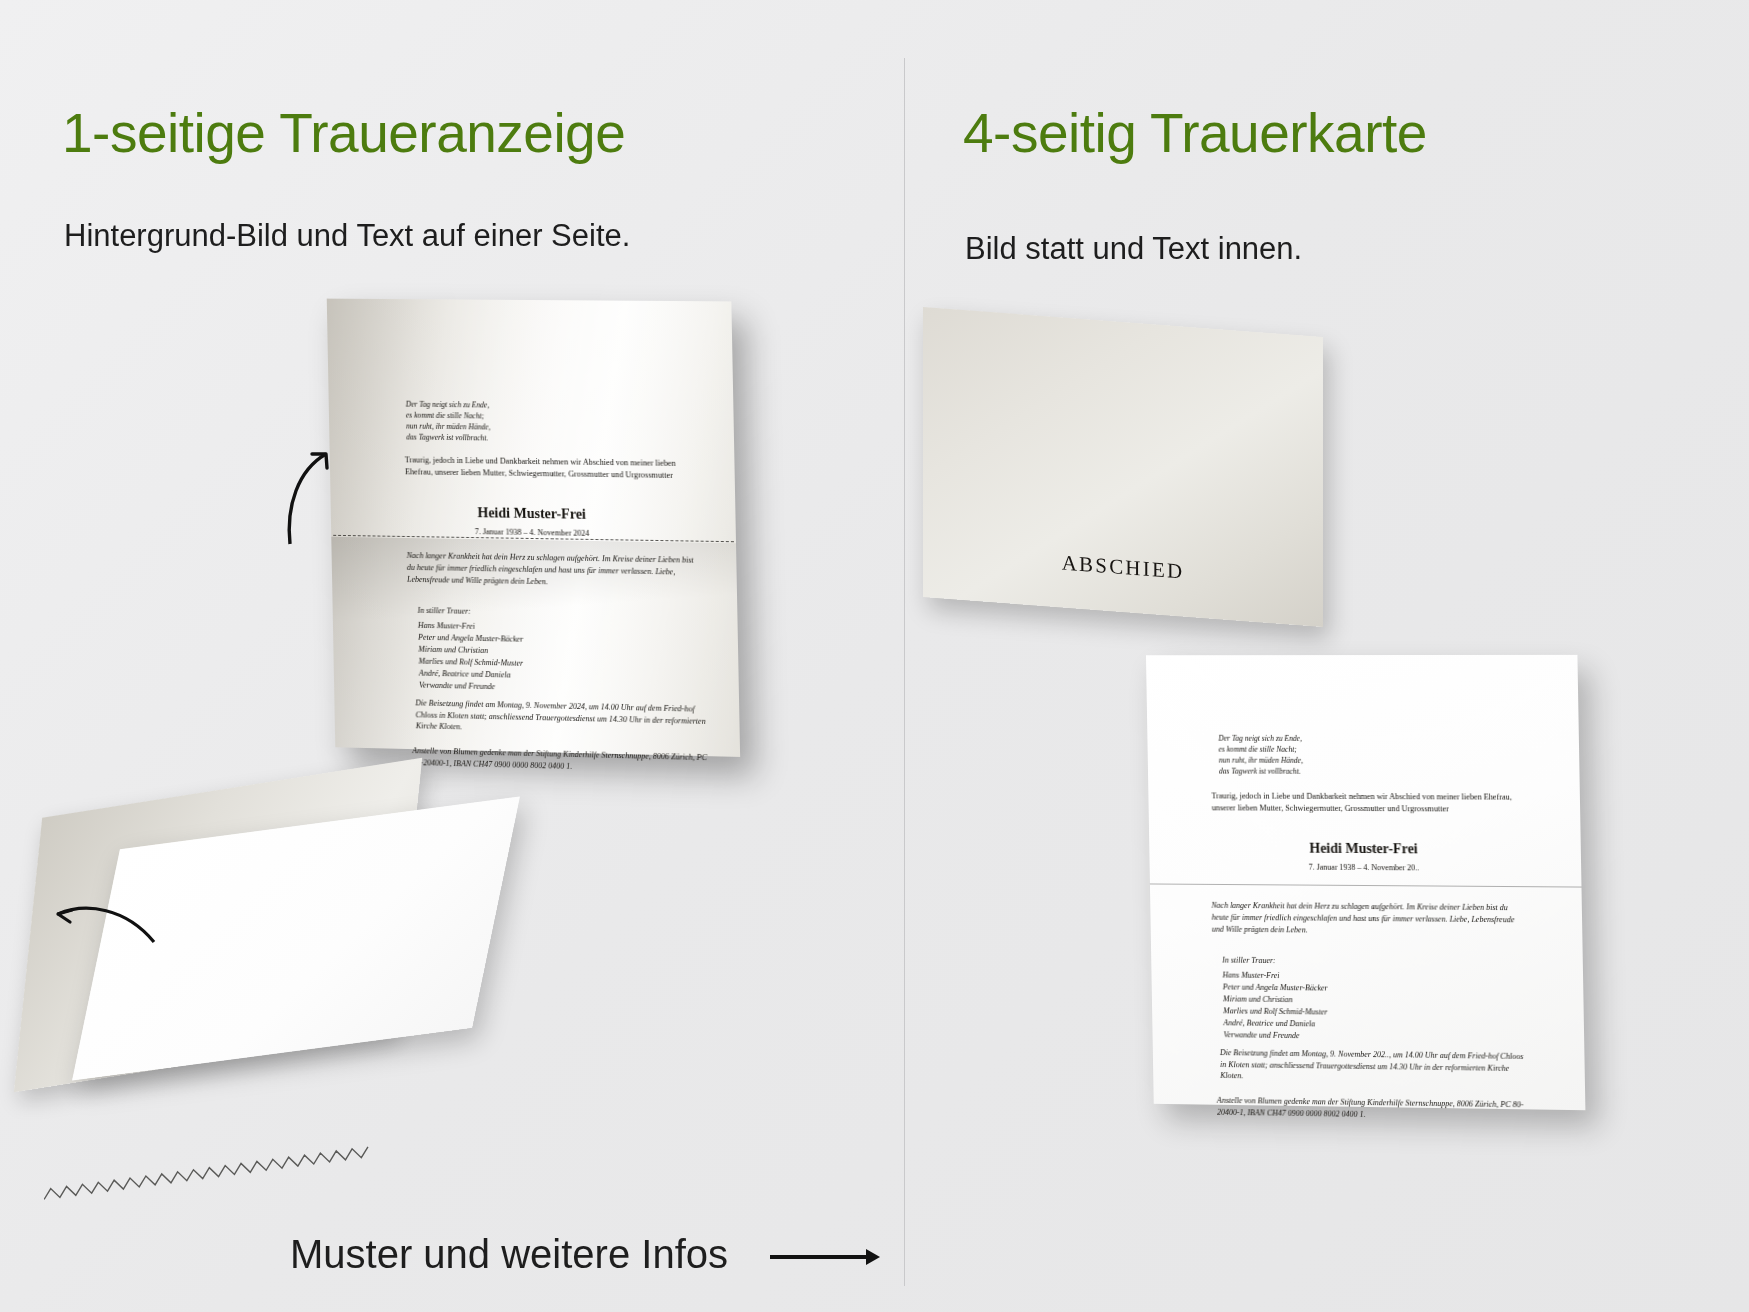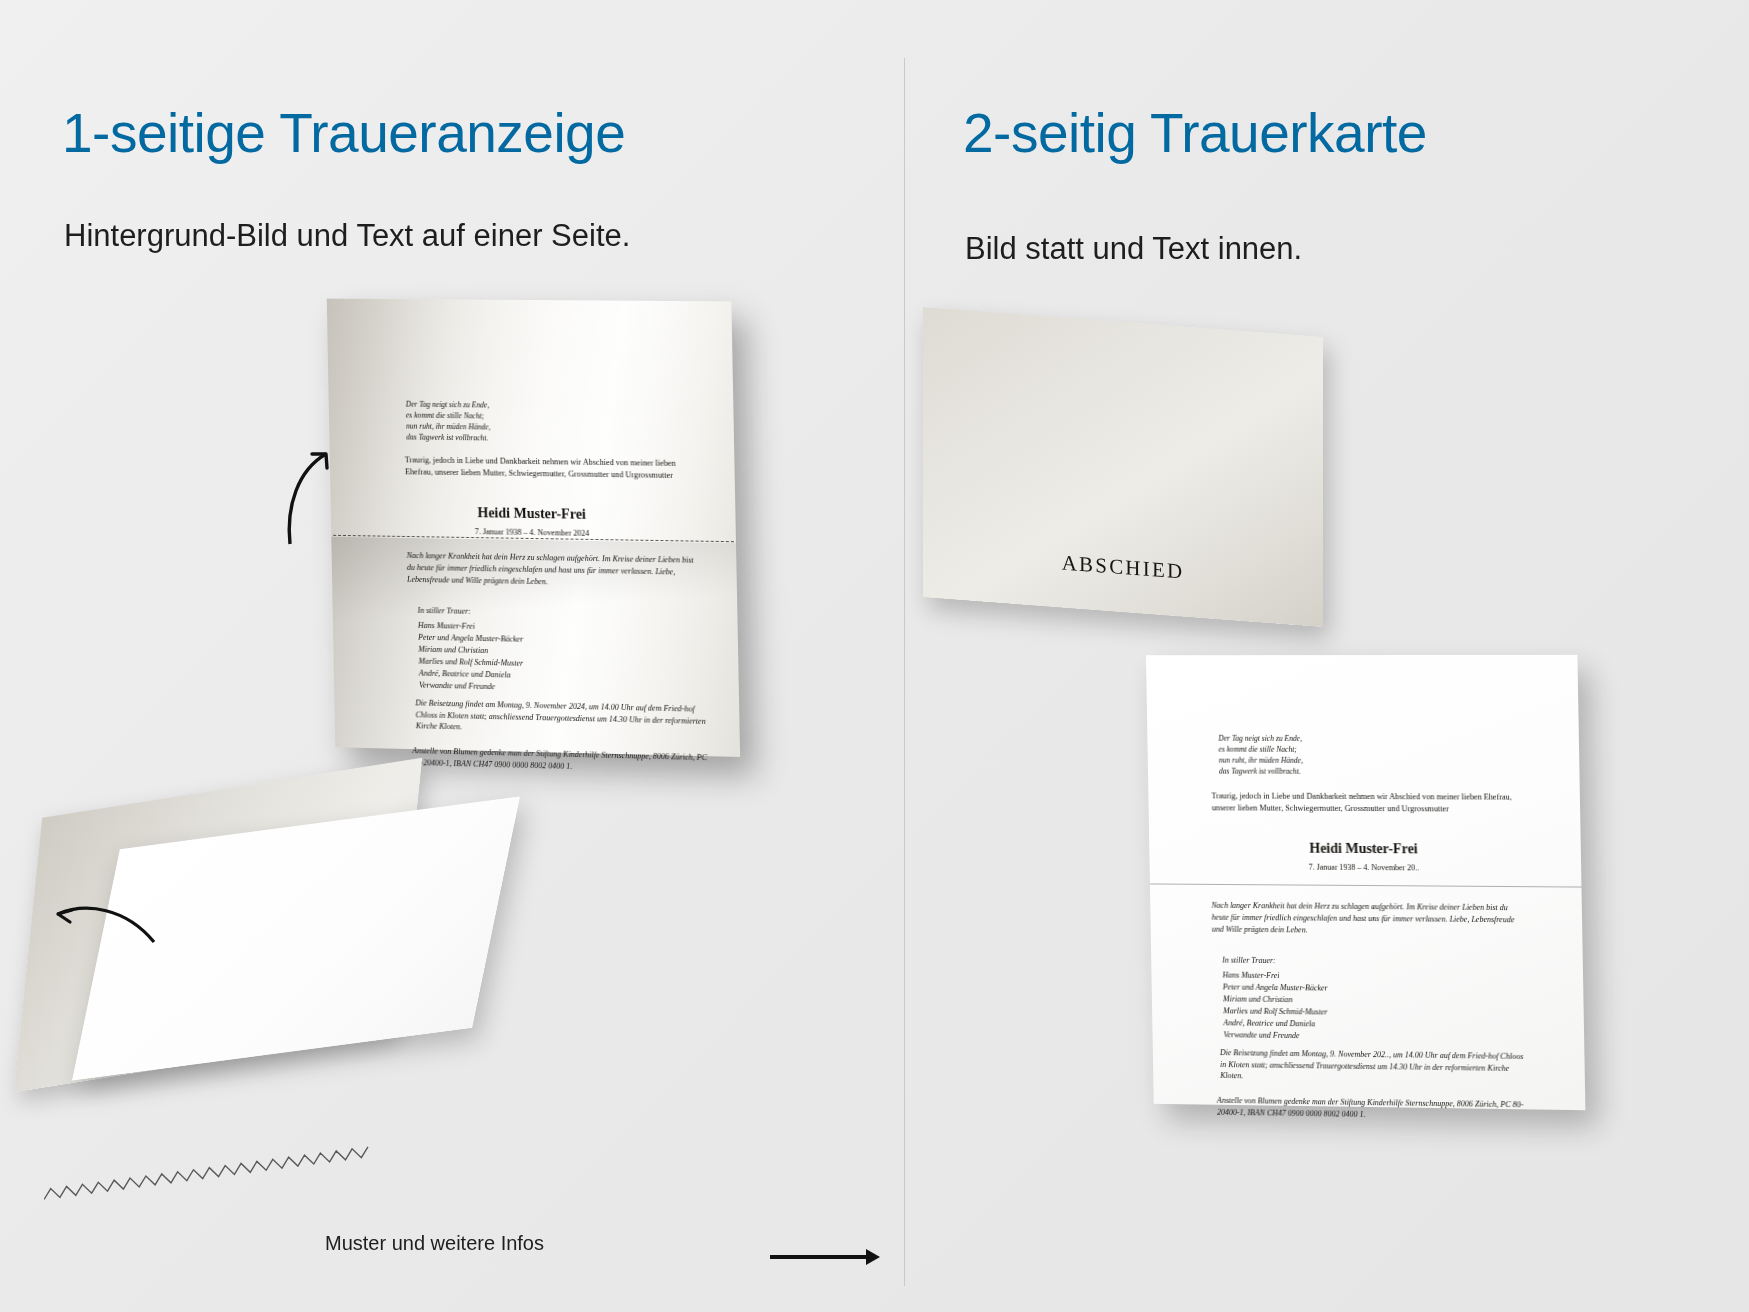--- a/index.html
+++ b/index.html
@@ -34,44 +34,43 @@
     height: 1228px;
     background: #c9c9cb;
   }
 
   
   .headline {
     position: absolute;
     font-size: 55px;
     font-weight: 400;
     letter-spacing: -0.5px;
-    color: #0369a1;
+    color: #4d7c0f;
     white-space: nowrap;
   }
   .subline {
     position: absolute;
     font-size: 31px;
     font-weight: 400;
     color: #1e1e1e;
     white-space: nowrap;
   }
   #headline-left  { left: 62px; top: 64px; }
   #subline-left   { left: 64px; top: 187px; }
   #headline-right { left: 58px; top: 64px; }
   #subline-right  { left: 60px; top: 200px; }
 
   
   #footer-cta {
     position: absolute;
     left: 290px;
     top: 1232px;
-    font-size: 20px;
+    font-size: 40px;
     color: #1e1e1e;
     white-space: nowrap;
-    margin-left: 35px;
   }
   #footer-arrow {
     position: absolute;
     left: 770px;
     top: 1248px;
     width: 110px;
     height: 18px;
   }
 
   
@@ -354,21 +353,21 @@
   <svg id="arrow-fold-bottom" viewBox="0 0 110 48">
     <path d="M104 42 C 76 8, 36 2, 8 14" fill="none" stroke="#111" stroke-width="3.2"></path>
     <path d="M8 14 L 22 10 M8 14 L 20 22" fill="none" stroke="#111" stroke-width="3.2" stroke-linecap="round"></path>
   </svg>
 </div>
 
 <div class="divider"></div>
 
 <div class="column" id="right-column">
 
-  <h1 class="headline" id="headline-right">2-seitig Trauerkarte</h1>
+  <h1 class="headline" id="headline-right">4-seitig Trauerkarte</h1>
 
   <p class="subline" id="subline-right">Bild statt und Text innen.</p>
 
   <div id="card-standing">
     <div class="back"></div>
     <div class="front">
       <div class="front-label">ABSCHIED</div>
     </div>
   </div>
 

